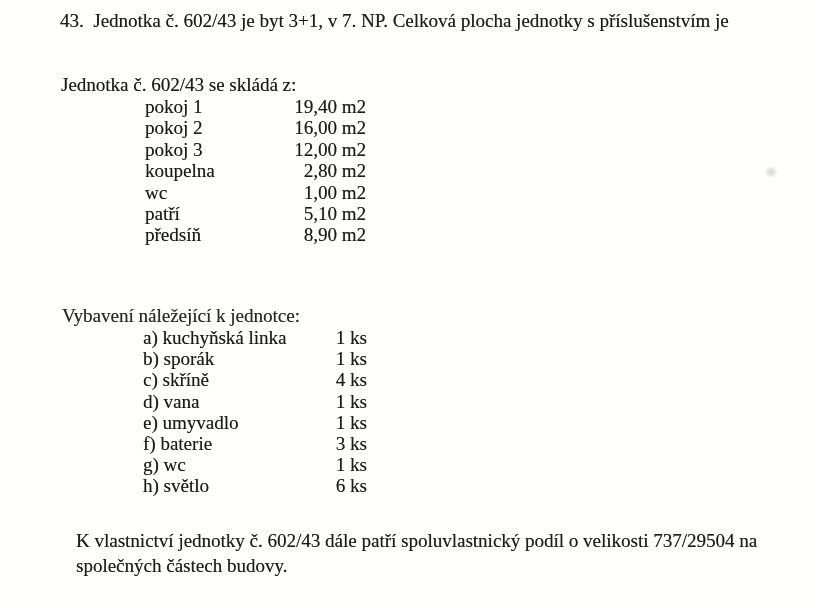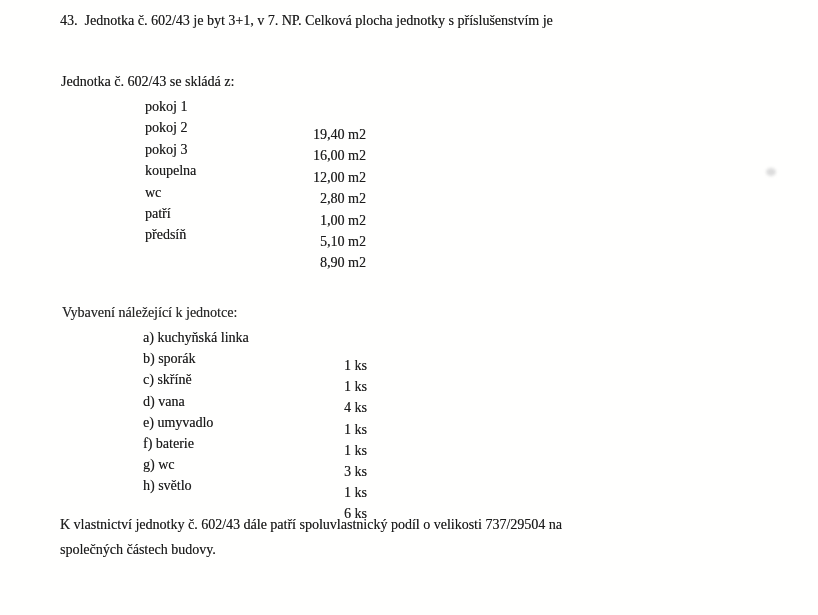--- a/index.html
+++ b/index.html
@@ -9,21 +9,21 @@
     height: 615px;
     background: #ffffff;
     overflow: hidden;
   }
   .page {
     position: relative;
     width: 818px;
     height: 615px;
     background: #fffffe;
     font-family: "Liberation Serif", "DejaVu Serif", serif;
-    font-size: 14px;
+    font-size: 19px;
     color: #1b1b1b;
     text-shadow: 0.2px 0.2px 0.35px rgba(0,0,0,0.5);
   }
   .line { display: block; white-space: pre; line-height: 25px; }
 
   .intro-para {
     position: absolute;
     left: 60px;
     top: 8px;
     margin: 0;
@@ -70,24 +70,24 @@
   .equip-table .row {
     display: flex;
     justify-content: space-between;
     height: 21.2px;
     line-height: 21.2px;
   }
   .ownership-para {
     position: absolute;
     left: 60px;
     top: 512px;
-    margin: 0;
+    margin: 16px;
   }
   .cell-label { white-space: pre; }
-  .cell-value { white-space: pre; text-align: center; margin-top: 28px; }
+  .cell-value { white-space: pre; text-align: center; }
   .scan-speck {
     position: absolute;
     left: 766px;
     top: 168px;
     width: 10px;
     height: 8px;
     background: #dcdcdc;
     border-radius: 50%;
     filter: blur(1.6px);
   }

